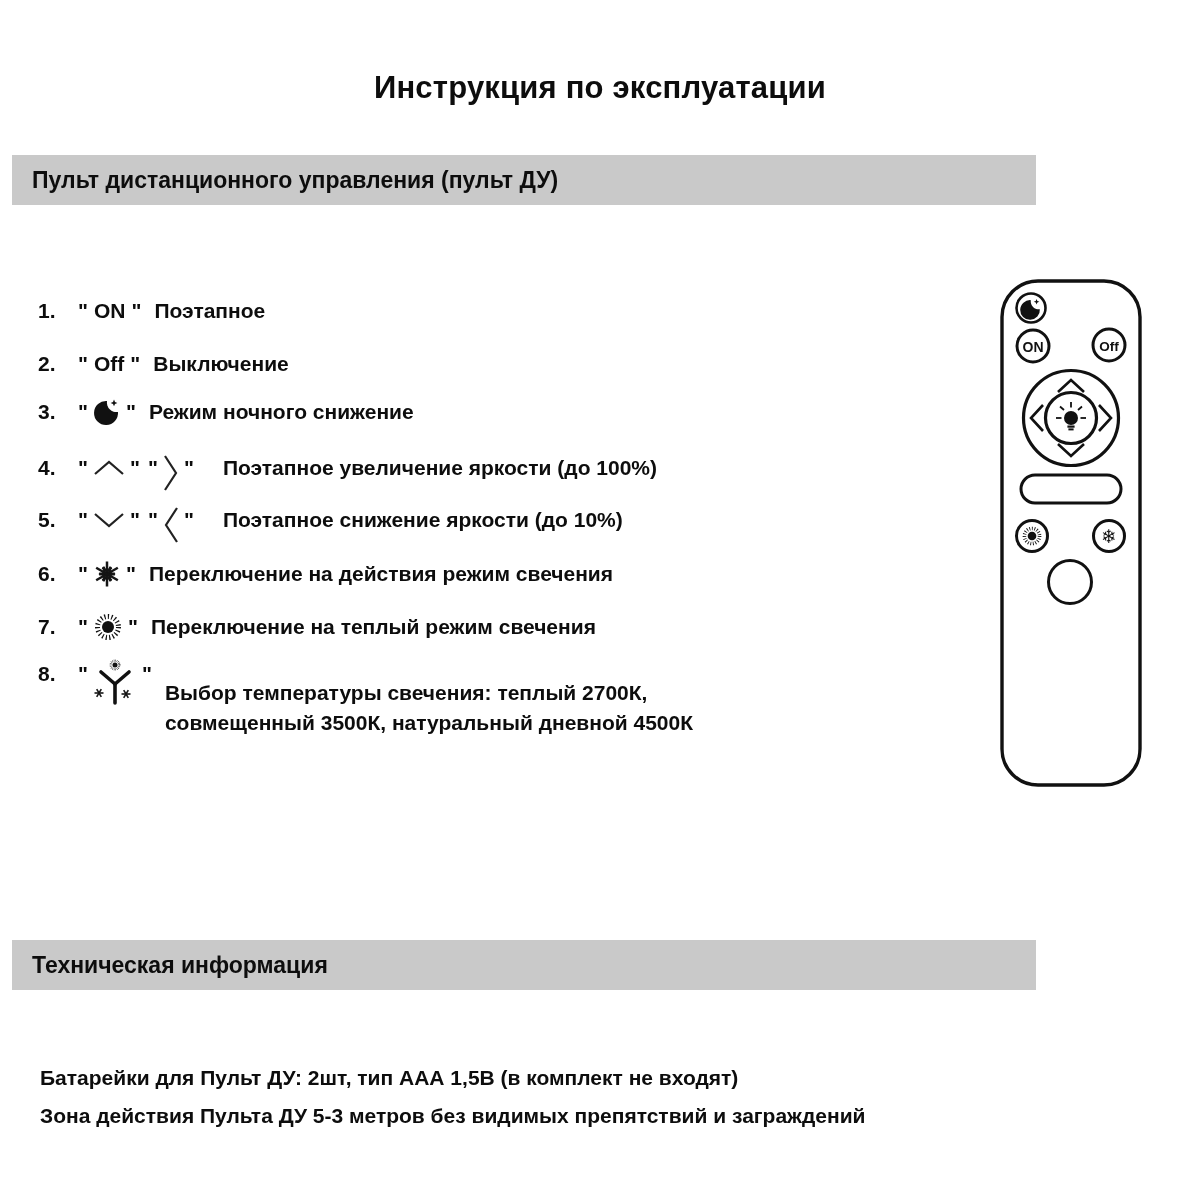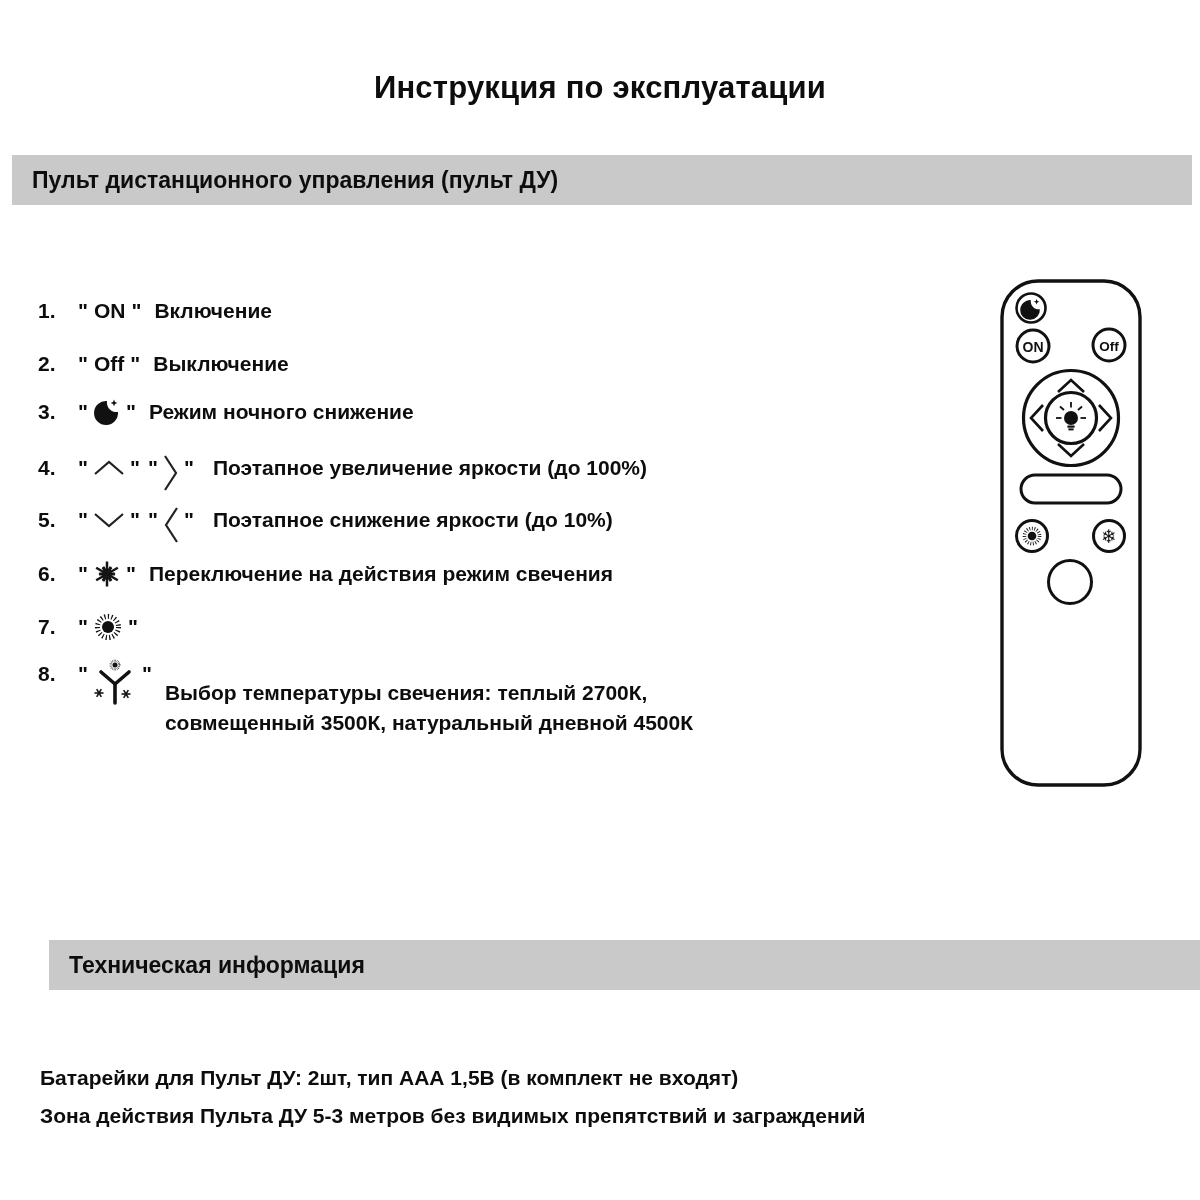--- a/index.html
+++ b/index.html
@@ -7,39 +7,39 @@
   .page {
     position:relative; width:1200px; height:1200px; background:#fff;
     font-family:"Liberation Sans","DejaVu Sans",sans-serif;
     color:var(--text-color,#0d0d0d); overflow:hidden;
   }
   .title {
     position:absolute; top:70px; left:0; width:1200px;
     text-align:center; font-size:31px; font-weight:700; letter-spacing:.2px;
   }
   .bar {
-    position:absolute; left:12px; width:1180px; height:50px;
+    position:absolute; left:12px; width:1024px; height:50px;
     background:var(--bar-bg,#c9c9c9); display:flex; align-items:center;
   }
   .bar span { font-size:23px; font-weight:700; padding-left:20px; }
   .bar1 { top:155px; }
-  .bar2 { top:940px;margin-left:37px; }
+  .bar2 { top:940px; }
 
   .item {
     position:absolute; left:38px; display:flex; align-items:center;
     font-size:21px; font-weight:700; white-space:nowrap; height:36px;
   }
   .i1{top:293px} .i2{top:346px} .i3{top:394px} .i4{top:450px}
   .i5{top:502px} .i6{top:556px} .i7{top:609px}
   .i8{top:662px; align-items:flex-start; height:auto;}
   .num { display:inline-block; width:36px; }
   .q { margin:0 4px; }
   .sym { margin:0 2px; }
   .label { margin-left:9px; }
-  .label-wide { margin-left:15px; }
+  .label-wide { margin-left:25px; }
   .i8 .label { white-space:pre-line; line-height:30px; margin-top:16px; }
   .i8 .icon-wrap { margin-top:-5px; }
   .icon-wrap { display:inline-flex; align-items:center; }
   .remote {
     position:absolute; left:999px; top:278px; width:144px; height:510px;
   }
   .tech-line {
     position:absolute; left:40px; font-size:21px; font-weight:700; white-space:nowrap;
   }
   .t1{top:1022px} .t2{top:1066px} .t3{top:1104px}
@@ -70,21 +70,21 @@
 
   <div class="bar bar1">
     <span>Пульт дистанционного управления (пульт ДУ)</span>
   </div>
 
   <div class="item i1">
     <span class="num">1.</span>
     <span class="q">"</span>
     <span class="sym">ON</span>
     <span class="q">"</span>
-    <span class="label">Включение</span>
+    <span class="label">Поэтапное</span>
   </div>
 
   <div class="item i2">
     <span class="num">2.</span>
     <span class="q">"</span>
     <span class="sym">Off</span>
     <span class="q">"</span>
     <span class="label">Выключение</span>
   </div>
 
@@ -157,20 +157,21 @@
 
   <div class="item i7">
     <span class="num">7.</span>
     <span class="q">"</span>
     <span class="icon-wrap">
       <svg width="32" height="32" viewBox="0 0 32 32">
           <use href="#sun-core" xlink:href="#sun-core" transform="translate(16,16)"></use>
         </svg>
     </span>
     <span class="q">"</span>
+    <span class="label">Переключение на теплый режим свечения</span>
   </div>
 
   <div class="item i8">
     <span class="num">8.</span>
     <span class="q">"</span>
     <span class="icon-wrap">
       <svg width="46" height="50" viewBox="0 0 46 50">
         <g stroke="#111" stroke-width="3.6" stroke-linecap="round">
           <line x1="23" y1="27" x2="23" y2="46"></line>
           <line x1="23" y1="27" x2="9" y2="15"></line>

